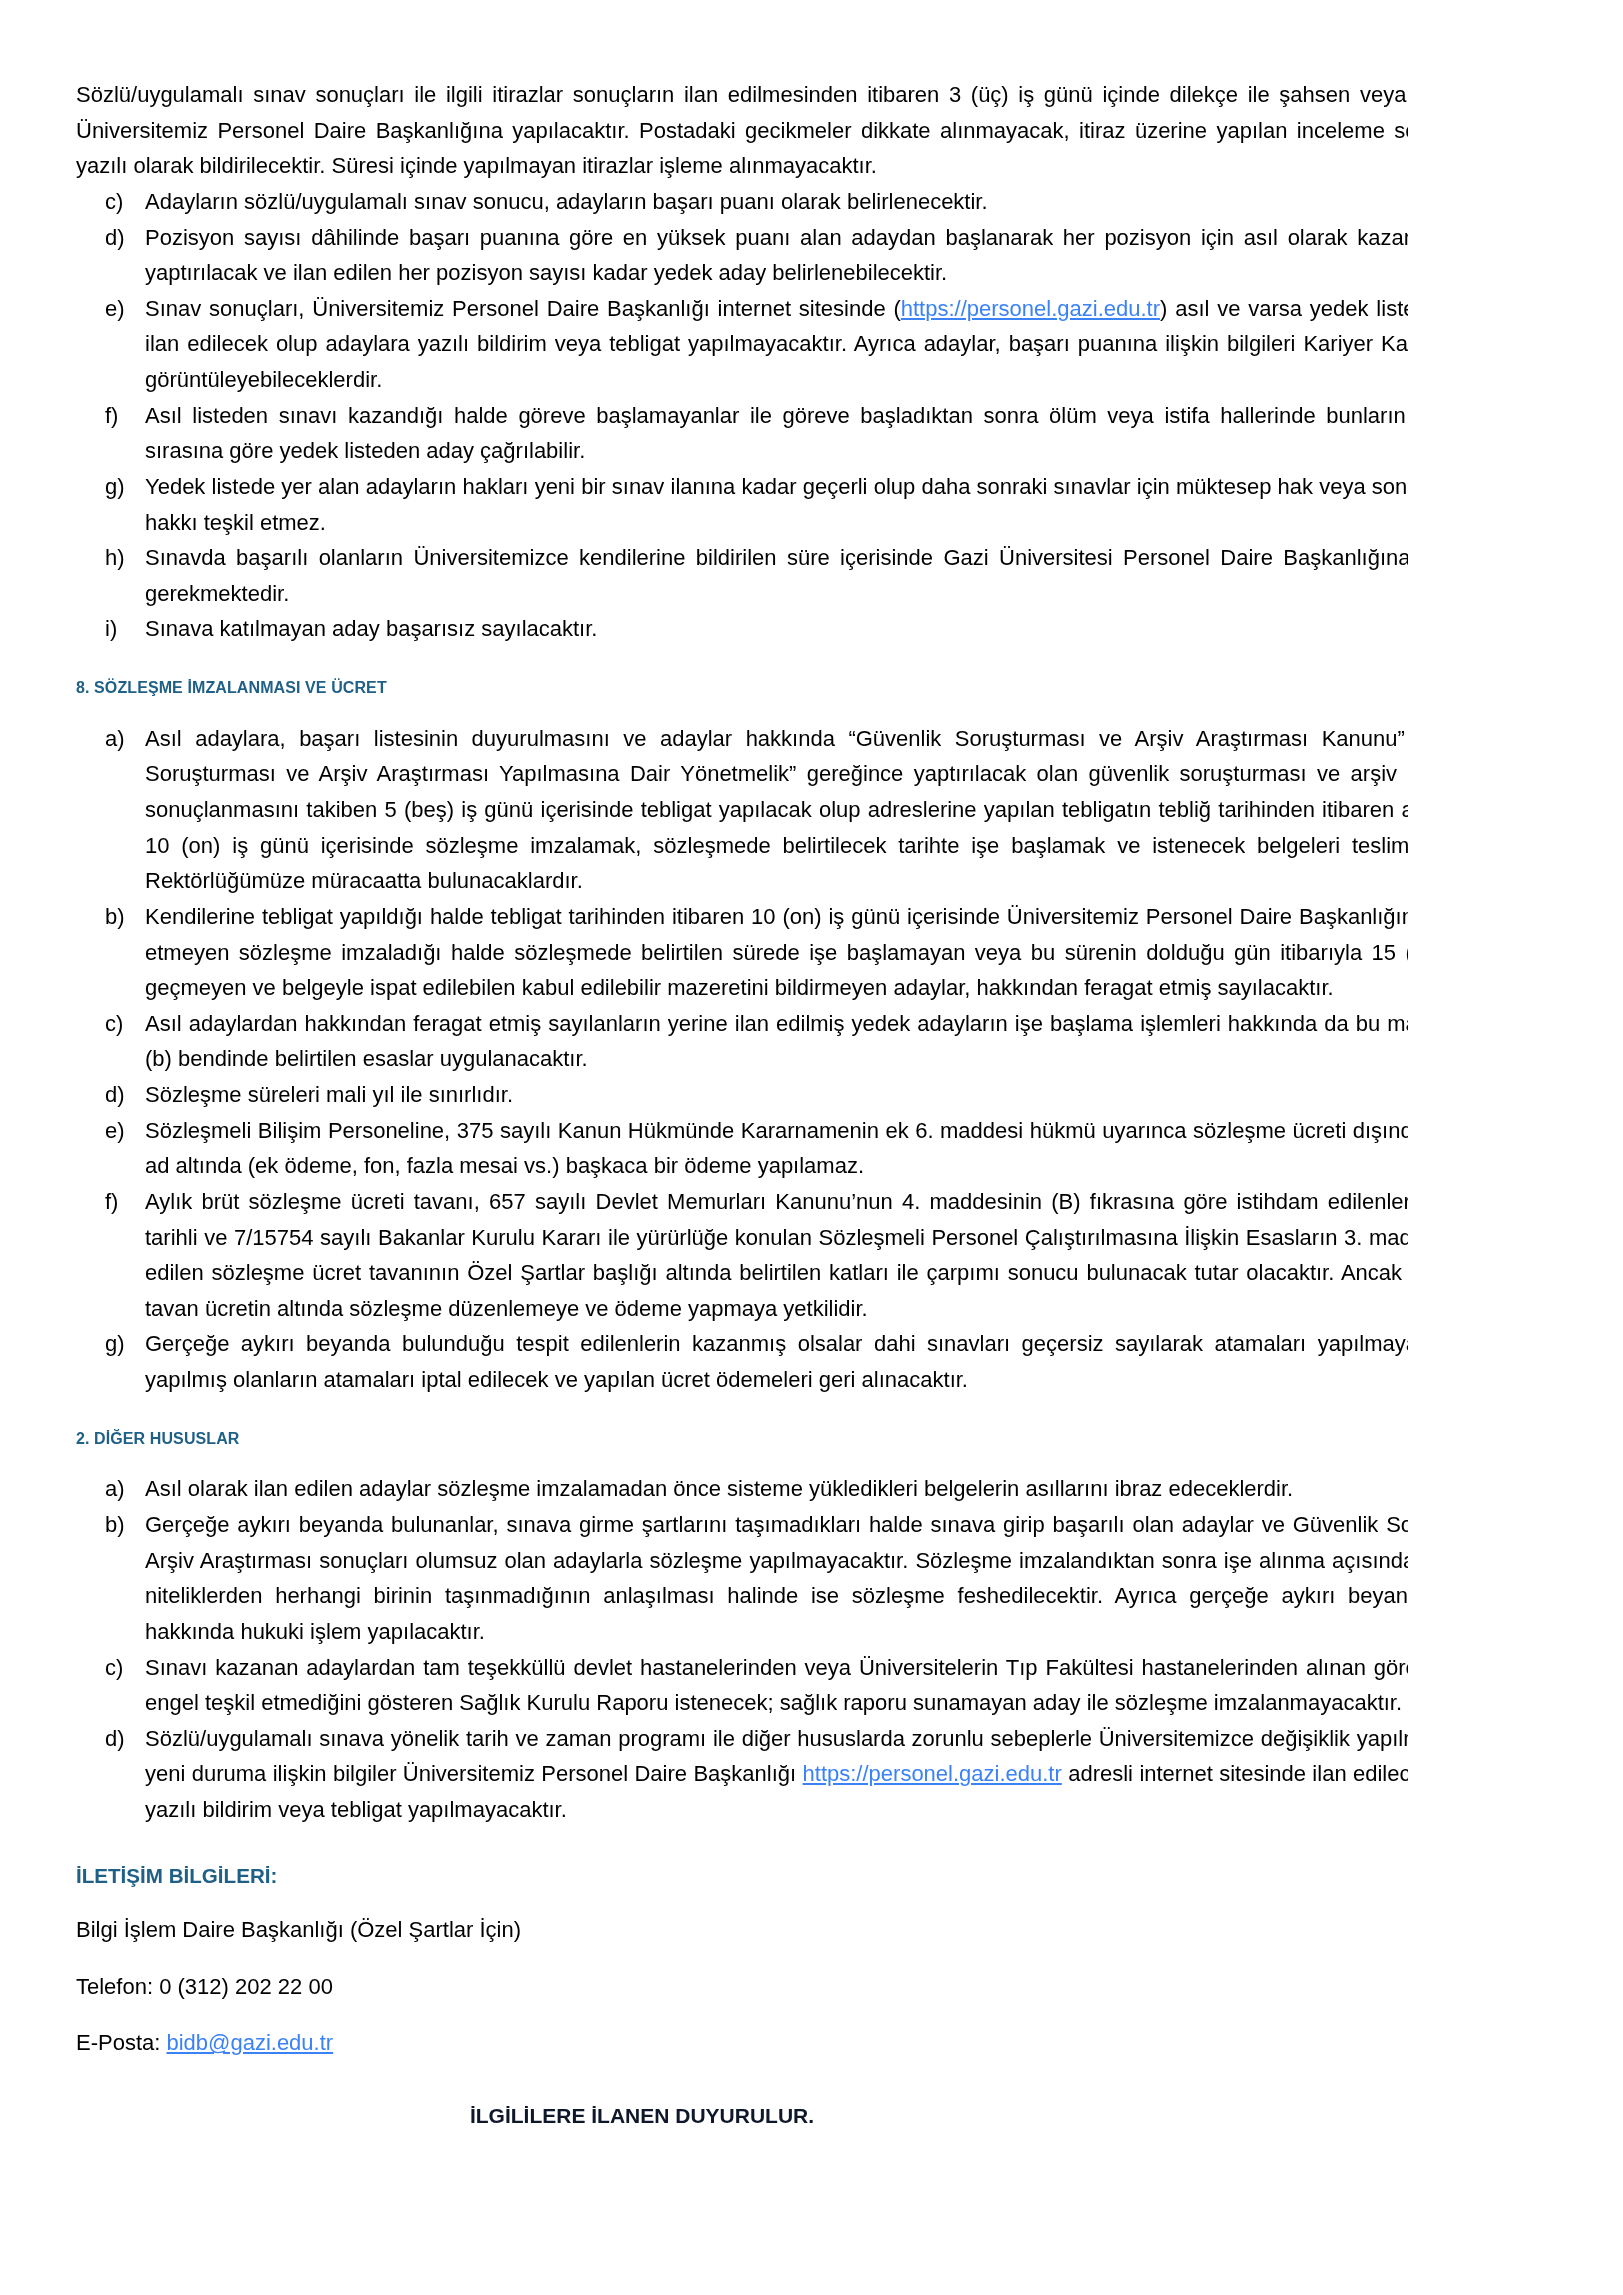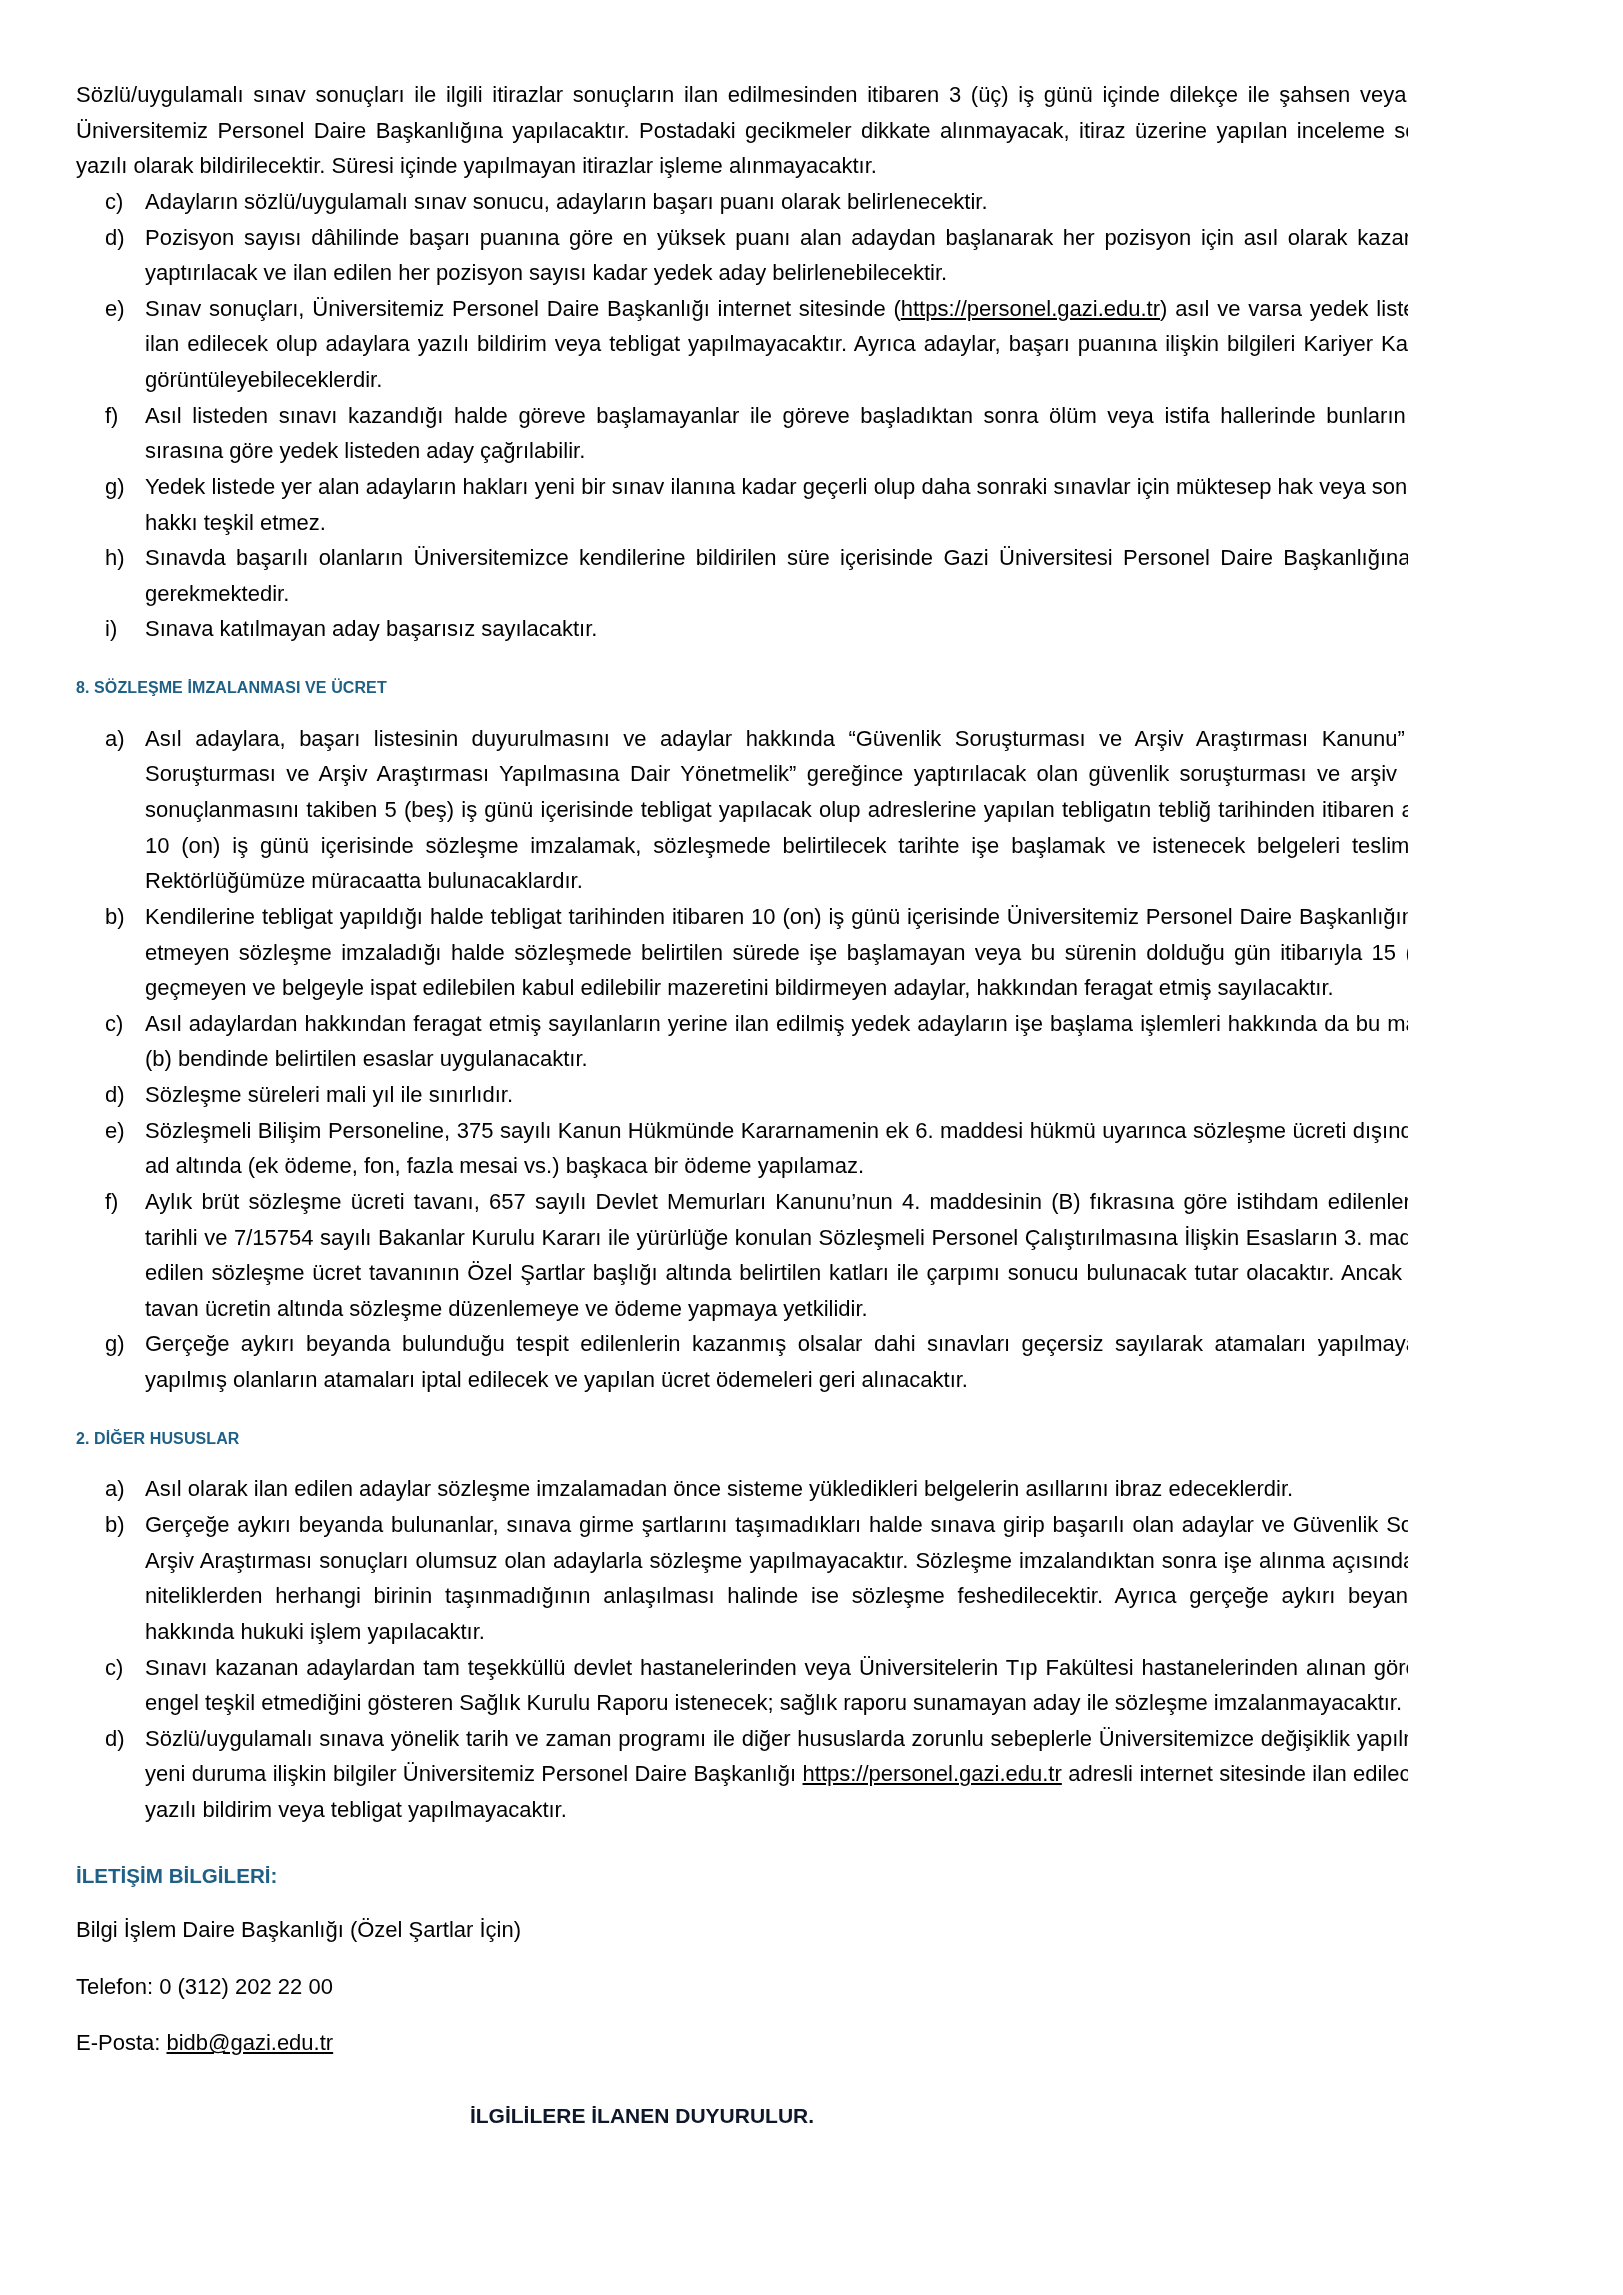--- a/index.html
+++ b/index.html
@@ -92,21 +92,21 @@
     font-size: 21px;
     font-weight: bold;
     color: #0f172a;
     text-align: center;
     padding-right: 340px;
     line-height: 1.3;
   }
 
   
   a.doclink, span.doclink {
-    color: #000000;
+    color: #3b82f6;
     text-decoration: underline;
     text-underline-offset: 2px;
     margin-top: 16px;
   }
 </style>
 </head>
 <body>
 
 <div class="page">
   <div class="content">

